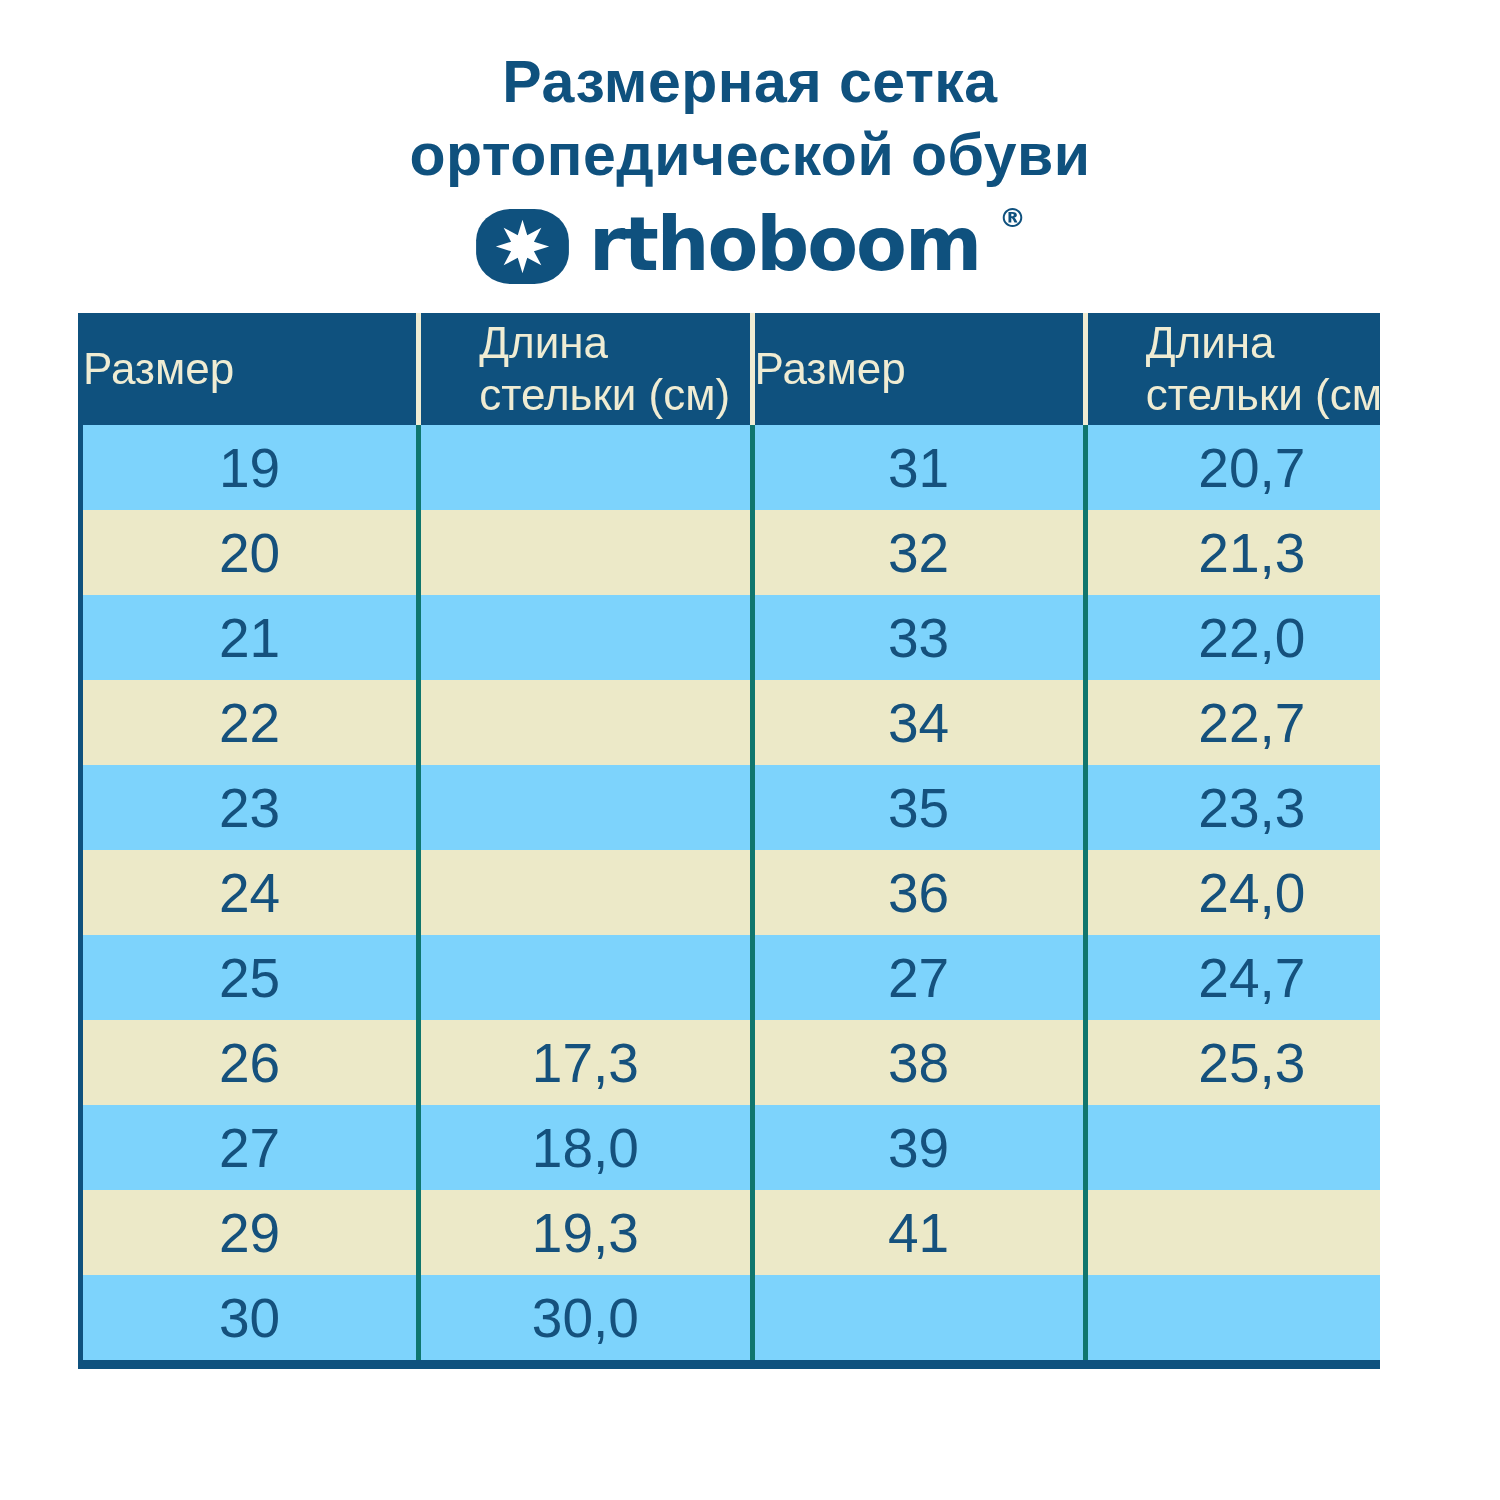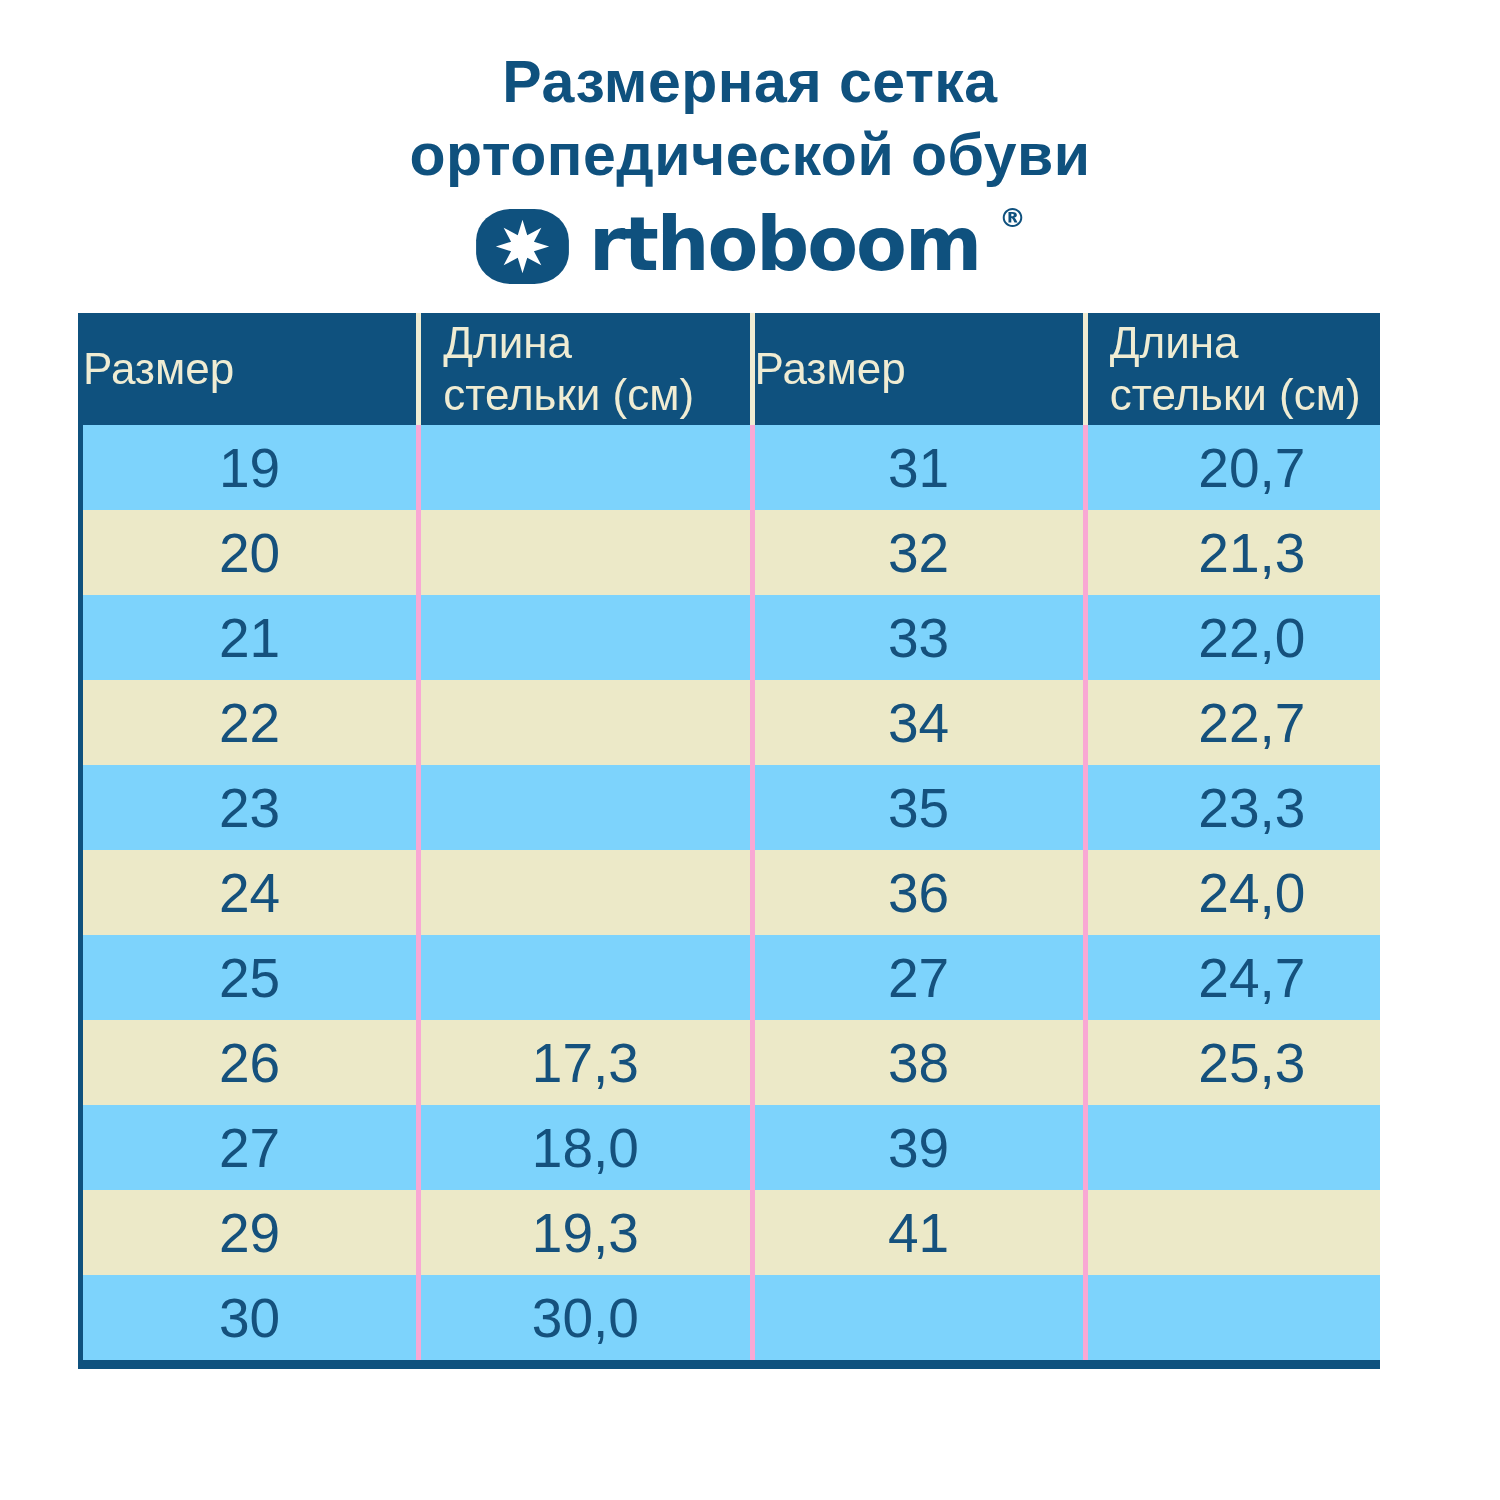--- a/index.html
+++ b/index.html
@@ -23,26 +23,26 @@
   table.size-table { position:absolute; top:313px; left:78px; width:1343px;
                      border-collapse:separate; border-spacing:0; table-layout:fixed;
                      border-left:5px solid #0F517E; border-right:5px solid #0F517E;
                      border-bottom:9px solid #0F517E; }
   .size-table col { width:25%; }
 
   .size-table th { height:112px; background:#0F517E; color:#EFECD3;
                    font-size:44px; font-weight:normal; line-height:1.18;
                    white-space:pre-line; vertical-align:middle; }
   .size-table th.c-center { text-align:left; }
-  .size-table th.c-left   { text-align:left; padding-left:22px; }
+  .size-table th.c-left   { text-align:left; padding-left:58px; }
   .size-table th + th { border-left:5px solid #EFECD3; }
 
   .size-table td { height:85px; text-align:center; vertical-align:middle;
                    font-size:55px; color:#15517D; background:#7dd3fc; }
-  .size-table td + td { border-left:5px solid #f9a8d4; }
+  .size-table td + td { border-left:5px solid #0f766e; }
   .size-table tbody tr:nth-child(even) td { background:#ECE9C8; }
 </style>
 </head>
 <body>
 
 <div class="page">
 
   <div class="hdr-block">
     <div class="title-line">Размерная сетка</div>
     <div class="title-line">ортопедической обуви</div>

